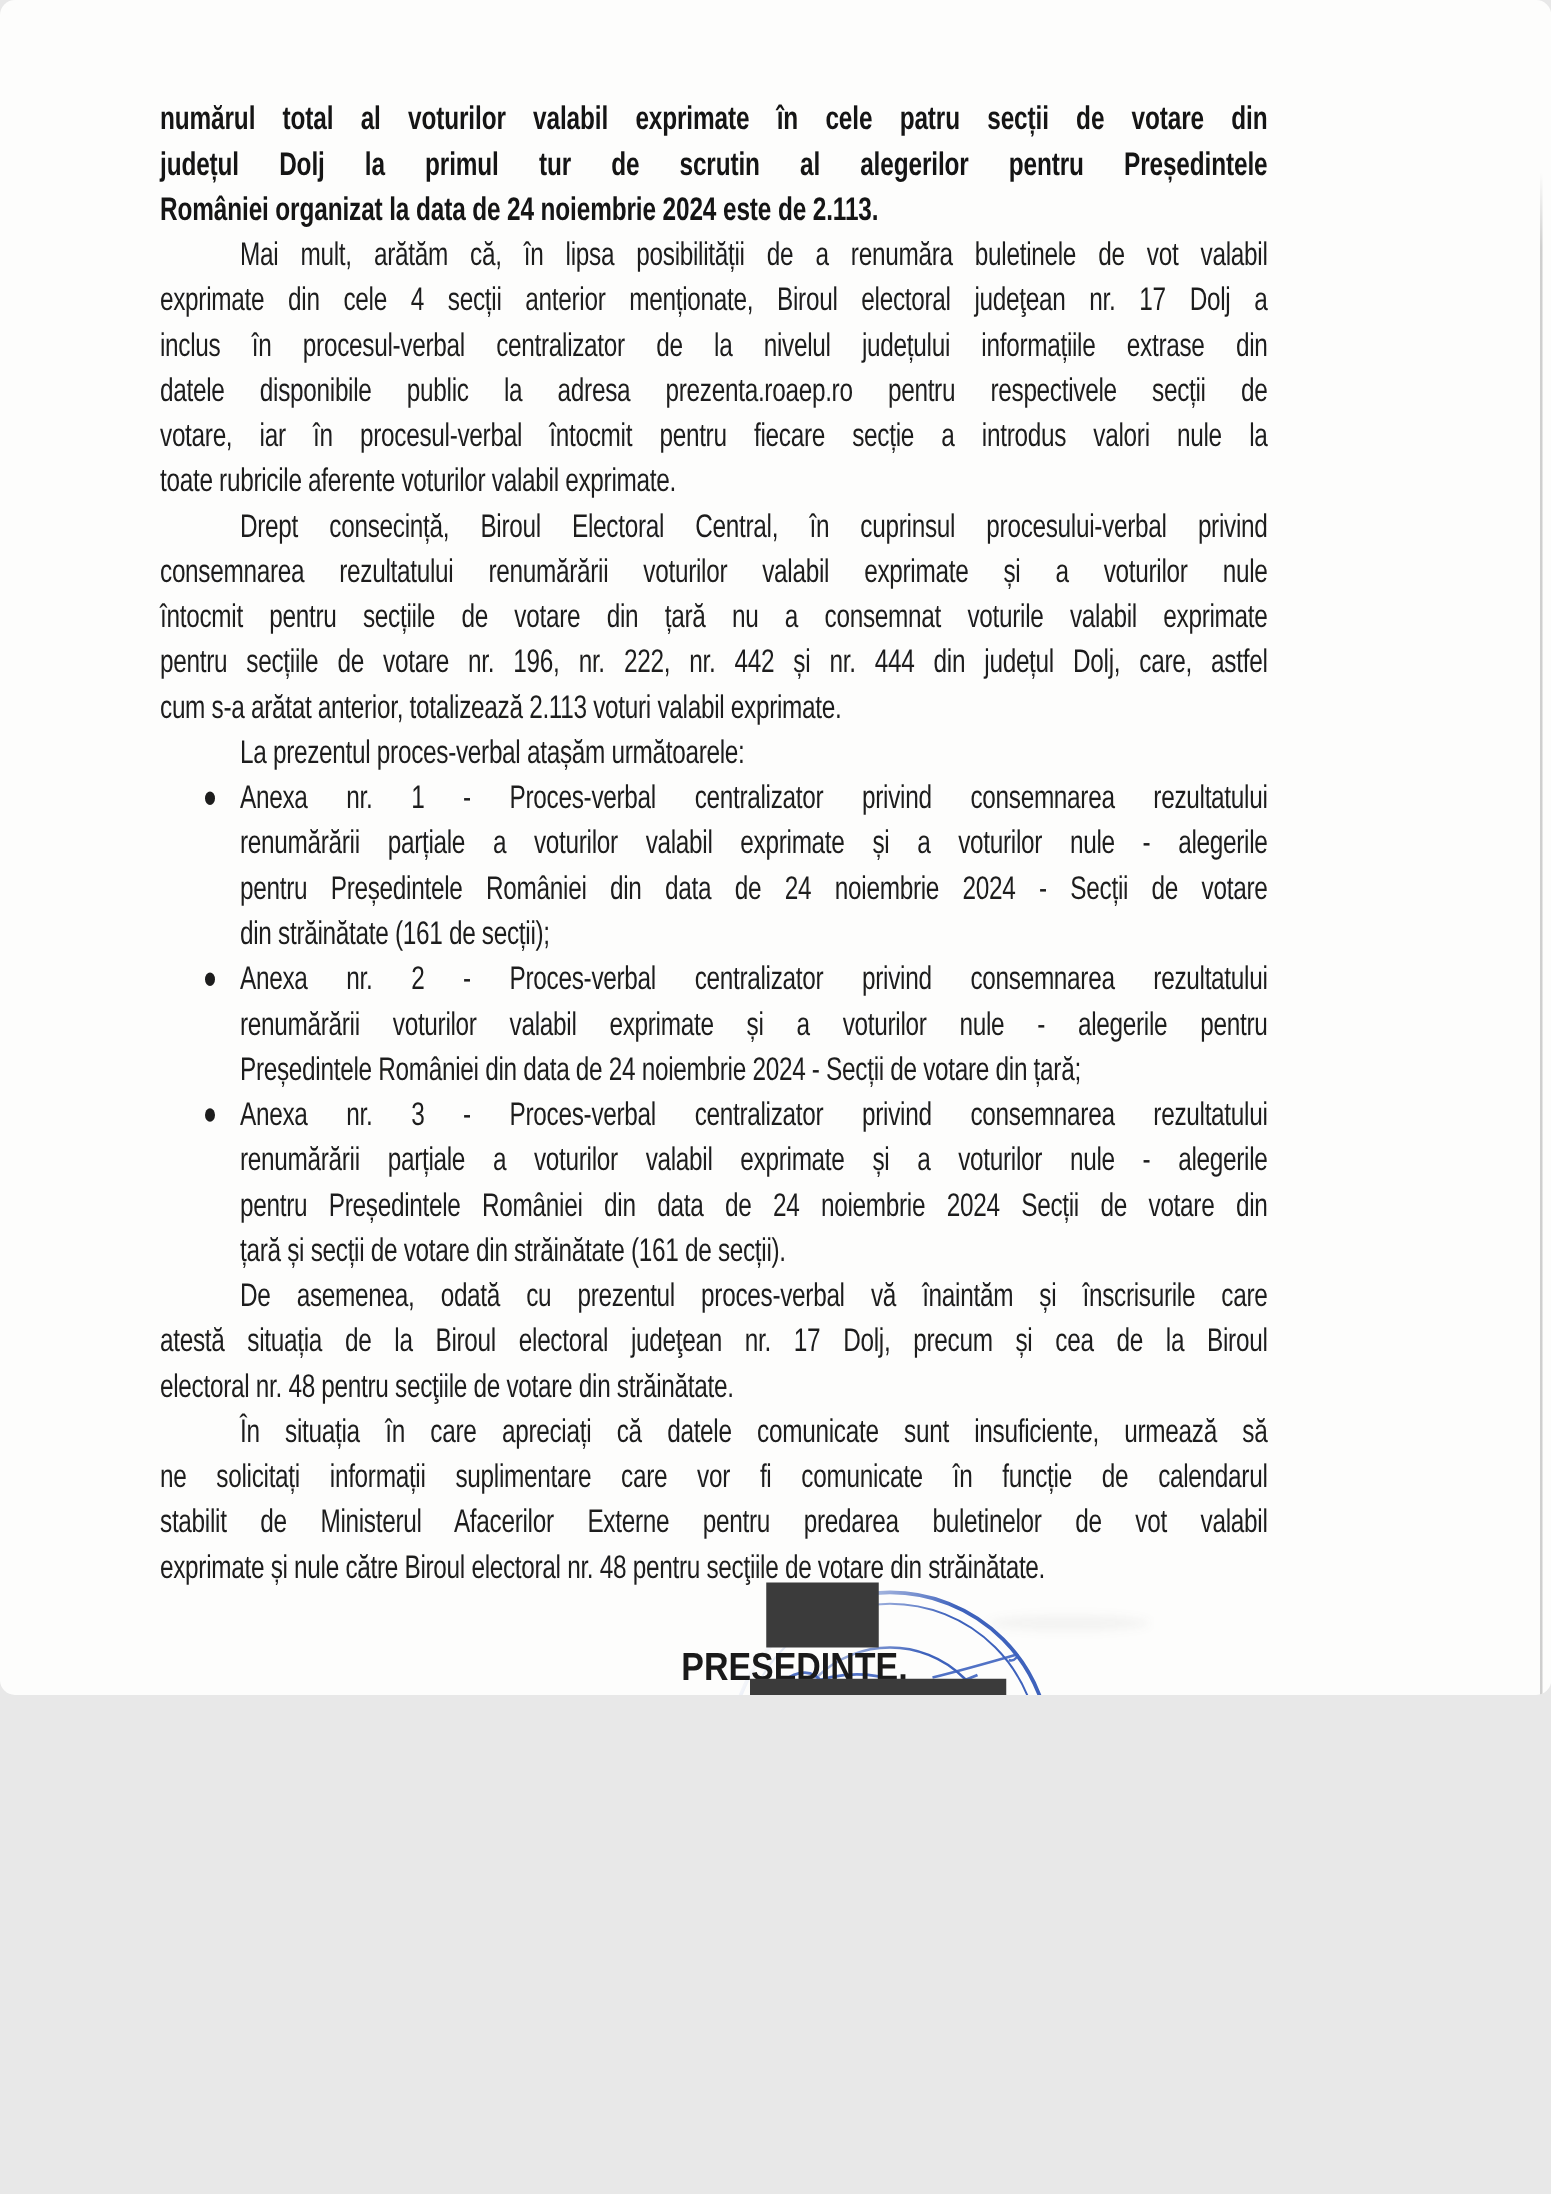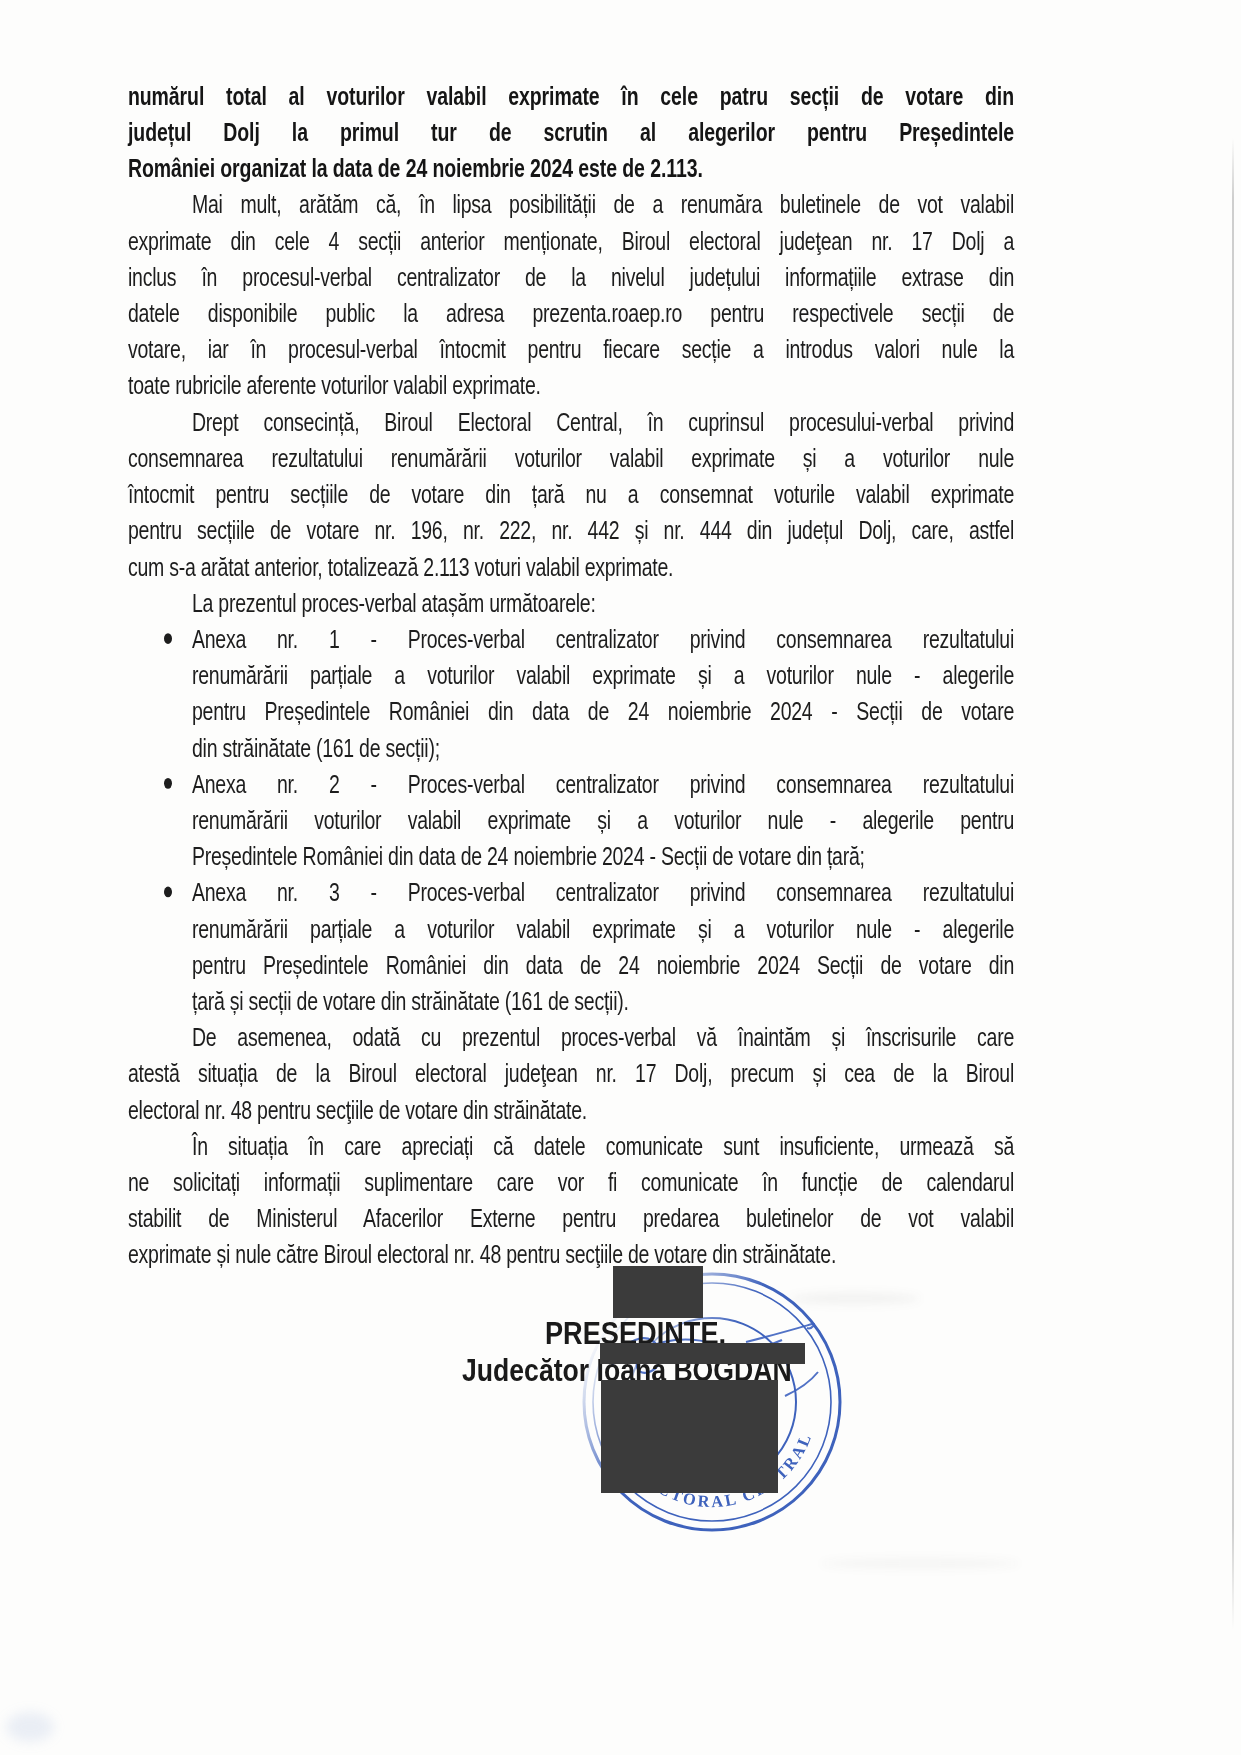--- a/index.html
+++ b/index.html
@@ -1,23 +1,24 @@
 <!DOCTYPE html>
 <html><head>
 <meta charset="utf-8">
 <style>
   html,body{margin:0;padding:0;background:#e8e8e8;}
   .page{
     position:relative;
-    width:1241px;height:1755px;
+    width:1241px;height:1356px;
     margin:0 auto;
     background:#fdfdfc;
     overflow:hidden;
     font-family:"Liberation Sans", sans-serif;
     color:#1f1f1f;
+    border-radius:12px;
   }
   
   .body-text{
     position:absolute;left:128px;top:78px;width:886px;
     transform:scale(1,1.341);transform-origin:top left;
     font-size:19.5px;letter-spacing:-0.25px;color:#1d1d1d;
   }
   .para{position:relative;margin:0;padding:0;}
   .para.bold{font-weight:bold;color:#151515;letter-spacing:-0.1px;}
   .para.bullet{padding-left:64px;}

